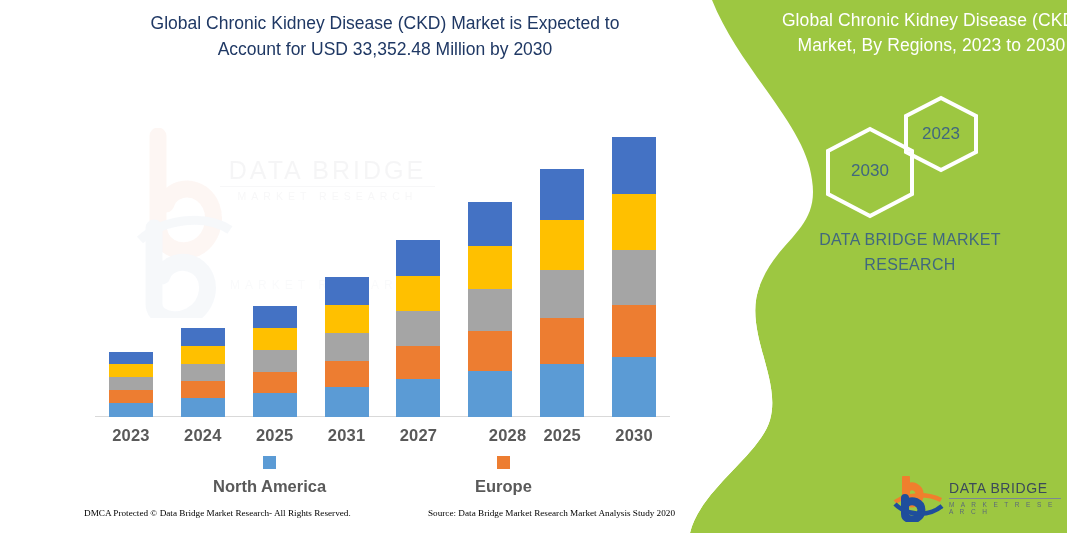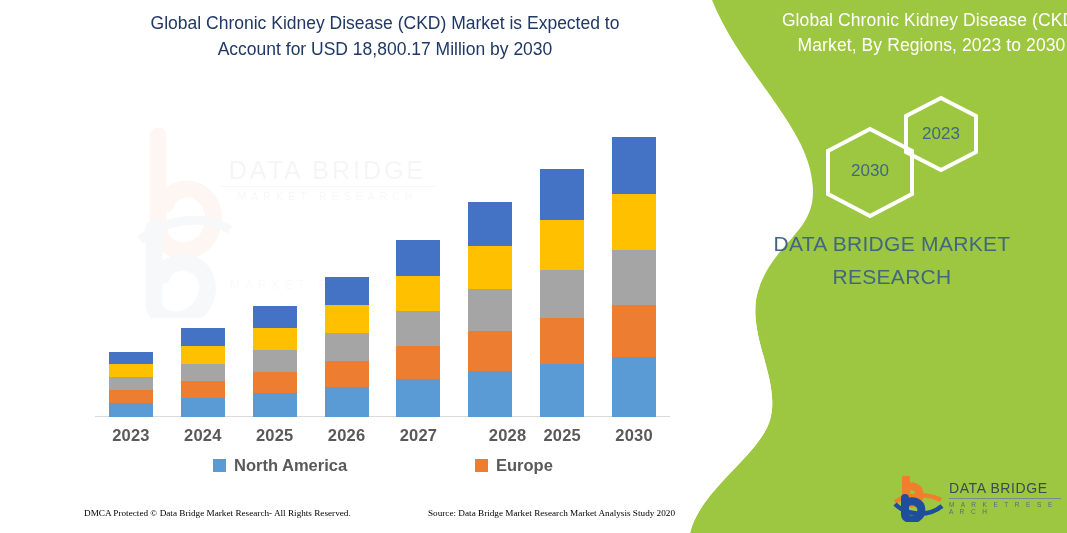--- a/index.html
+++ b/index.html
@@ -58,26 +58,26 @@
     width: 100%;
     left: 0;
   }
   .hex-2030-wrap { left: 10px; top: 30px; width: 100px; height: 95px; }
   .hex-2023-wrap { left: 90px; top: 0px;  width: 82px;  height: 78px; }
   .hex-2030-wrap .hex-label { top: 36px; }
   .hex-2023-wrap .hex-label { top: 29px; }
 
   .panel-brand {
     position: absolute;
-    left: 752px;
+    left: 770px;
     top: 228px;
     width: 280px;
     text-align: center;
     color: #41687e;
-    font-size: 21px;
+    font-size: 16px;
     line-height: 1.55;
     letter-spacing: 0.3px;
   }
 
   
   .chart-title {
     position: absolute;
     left: 120px;
     top: 10px;
     width: 530px;
@@ -185,20 +185,21 @@
     left: 95px;
     top: 456px;
     width: 575px;
     height: 24px;
   }
   .legend-item {
     position: absolute;
     display: flex;
     align-items: center;
     gap: 8px;
+    flex-direction: column;
   }
   .legend-swatch {
     width: 13px; height: 13px;
     display: inline-block;
   }
   .legend-text {
     color: #595959;
     font-size: 16.5px;
     font-weight: bold;
   }
@@ -275,21 +276,21 @@
       </svg>
       <div class="hex-label">2023</div>
     </div>
   </div>
 
   <div class="panel-brand">
     <div>DATA BRIDGE MARKET</div>
     <div>RESEARCH</div>
   </div>
 
-  <div class="chart-title">Global Chronic Kidney Disease (CKD) Market is Expected to Account for USD 18,800.17 Million by 2030</div>
+  <div class="chart-title">Global Chronic Kidney Disease (CKD) Market is Expected to Account for USD 33,352.48 Million by 2030</div>
 
   <div class="watermark">
     <svg width="110" height="190" viewBox="0 0 110 190" style="position:absolute;left:0;top:0">
       <path d="M28 8 L28 96 C28 118 48 128 66 120 C86 110 90 80 72 66 C58 56 40 62 36 76" fill="none" stroke="#fbe9e2" stroke-width="17" stroke-linecap="round"></path>
       <path d="M10 112 C34 90 76 86 100 102" fill="none" stroke="#e9eef5" stroke-width="9"></path>
       <path d="M24 100 L24 176 C24 190 44 196 60 188 C80 178 84 150 66 138 C52 130 36 136 32 148" fill="none" stroke="#e9eef5" stroke-width="17" stroke-linecap="round"></path>
     </svg>
     <div class="wm-text">DATA BRIDGE</div>
     <div class="wm-rule"></div>
     <div class="wm-sub">MARKET RESEARCH</div>
@@ -352,21 +353,21 @@
         <div class="seg" style="height: 56px; background: rgb(255, 192, 0);"></div>
         <div class="seg" style="height: 55px; background: rgb(165, 165, 165);"></div>
         <div class="seg" style="height: 52px; background: rgb(237, 125, 49);"></div>
         <div class="seg" style="height: 60px; background: rgb(91, 155, 213);"></div>
       </div>
     </div>
   <div class="xlabels" id="xlabels">
       <div class="xlabel" style="left: -0.0625px;">2023</div>
       <div class="xlabel" style="left: 71.8125px;">2024</div>
       <div class="xlabel" style="left: 143.688px;">2025</div>
-      <div class="xlabel" style="left: 215.562px;">2026</div>
+      <div class="xlabel" style="left: 215.562px;">2031</div>
       <div class="xlabel" style="left: 287.438px;">2027</div>
       <div class="xlabel" style="left: 359.312px; text-align: right;">2028</div>
       <div class="xlabel" style="left: 431.188px;">2025</div>
       <div class="xlabel" style="left: 503.062px;">2030</div>
     </div>
   <div class="legend" id="legend">
       <div class="legend-item" style="left: 118px;">
         <span class="legend-swatch" style="background: rgb(91, 155, 213);"></span>
         <span class="legend-text">North America</span>
       </div>

